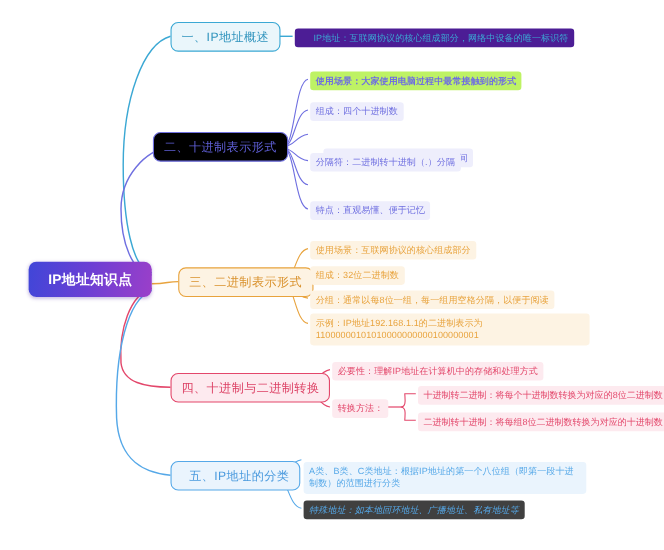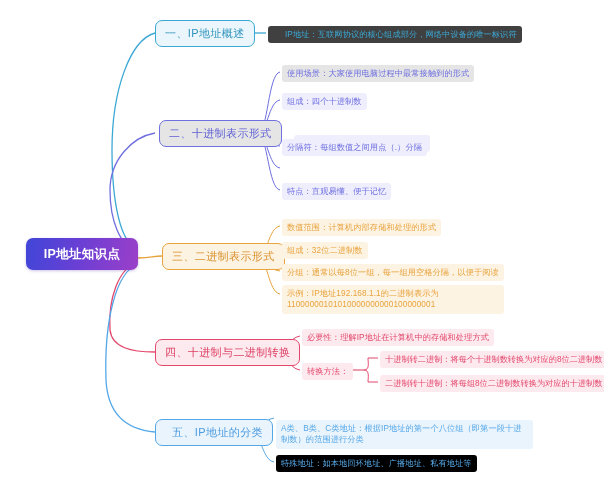--- a/index.html
+++ b/index.html
@@ -125,51 +125,51 @@
   </svg>
 
   <div class="node branch-node" style="left:155px; top:20px; border-color:#3ba8d4; background:#eaf6fb; color:#2f93bd;">
     <span>一、IP地址概述</span>
   </div>
 
   <div class="node root-node">
     <span>IP地址知识点</span>
   </div>
 
-  <div class="node branch-node" style="left:159px; top:120px; border-color:#6f6fe0; background:#e5e5e5; color:#5f5fd6;">
+  <div class="node branch-node" style="left:139px; top:120px; border-color:#6f6fe0; background:#000000; color:#5f5fd6;">
     <span>二、十进制表示形式</span>
   </div>
 
   <div class="node branch-node" style="left:162px; top:243px; border-color:#e8a33d; background:#fdf3e3; color:#d9912c;">
     <span>三、二进制表示形式</span>
   </div>
 
   <div class="node branch-node" style="left:155px; top:339px; border-color:#e3476b; background:#fdeaef; color:#dc3f63;align-items:center;">
     <span>四、十进制与二进制转换</span>
   </div>
 
   <div class="node branch-node" style="left:155px; top:419px; border-color:#55a8e8; background:#eaf4fd; color:#4a9ade;padding-left:16px;">
     <span>五、IP地址的分类</span>
   </div>
 
-  <div class="leaf" style="left:268px; top:26px; background:#404040; color:#3ba8d4;padding-left:17px;">IP地址：互联网协议的核心组成部分，网络中设备的唯一标识符</div>
+  <div class="leaf" style="left:268px; top:26px; background:#4c1d95; color:#3ba8d4;padding-left:17px;">IP地址：互联网协议的核心组成部分，网络中设备的唯一标识符</div>
 
-  <div class="leaf" style="left:282px; top:65px; background:#e5e5e5; color:#6f6fe0;">使用场景：大家使用电脑过程中最常接触到的形式</div>
+  <div class="leaf" style="left:282px; top:65px; background:#bef264; color:#6f6fe0;font-weight:bold;">使用场景：大家使用电脑过程中最常接触到的形式</div>
   <div class="leaf" style="left:282px; top:93px; background:#eeeefc; color:#6f6fe0;">组成：四个十进制数</div>
   <div class="leaf" style="left:294px; top:115px; background:#eeeefc; color:#6f6fe0;margin-top:20px;">数值范围：每个数值在0至255之间</div>
-  <div class="leaf" style="left:282px; top:139px; background:#eeeefc; color:#6f6fe0;">分隔符：每组数值之间用点（.）分隔</div>
+  <div class="leaf" style="left:282px; top:139px; background:#eeeefc; color:#6f6fe0;">分隔符：二进制转十进制（.）分隔</div>
   <div class="leaf" style="left:282px; top:183px; background:#eeeefc; color:#6f6fe0;">特点：直观易懂、便于记忆</div>
 
-  <div class="leaf" style="left:282px; top:219px; background:#fdf3e3; color:#e8a33d;">数值范围：计算机内部存储和处理的形式</div>
+  <div class="leaf" style="left:282px; top:219px; background:#fdf3e3; color:#e8a33d;">使用场景：互联网协议的核心组成部分</div>
   <div class="leaf" style="left:282px; top:242px; background:#fdf3e3; color:#e8a33d;">组成：32位二进制数</div>
   <div class="leaf" style="left:282px; top:264px; background:#fdf3e3; color:#e8a33d;">分组：通常以每8位一组，每一组用空格分隔，以便于阅读</div>
-  <div class="leaf" style="left:282px; top:285px; width:222px; white-space:normal; background:#fdf3e3; color:#e8a33d;">示例：IP地址192.168.1.1的二进制表示为 11000000101010000000000100000001</div>
+  <div class="leaf" style="left:282px; top:285px; width:254px; white-space:normal; background:#fdf3e3; color:#e8a33d;">示例：IP地址192.168.1.1的二进制表示为 11000000101010000000000100000001</div>
 
   <div class="leaf" style="left:302px; top:329px; background:#fdeaef; color:#e3476b;">必要性：理解IP地址在计算机中的存储和处理方式</div>
   <div class="leaf" style="left:302px; top:363px; background:#fdeaef; color:#e3476b;">转换方法：</div>
 
   <div class="subleaf" style="left:380px; top:351px; background:#fdeaef; color:#e3476b;">十进制转二进制：将每个十进制数转换为对应的8位二进制数</div>
   <div class="subleaf" style="left:380px; top:375px; background:#fdeaef; color:#e3476b;">二进制转十进制：将每组8位二进制数转换为对应的十进制数</div>
 
   <div class="leaf" style="left:276px; top:420px; width:257px; white-space:normal; background:#eaf4fd; color:#55a8e8;">A类、B类、C类地址：根据IP地址的第一个八位组（即第一段十进制数）的范围进行分类</div>
-  <div class="leaf" style="left:276px; top:455px; background:#000000; color:#55a8e8;">特殊地址：如本地回环地址、广播地址、私有地址等</div>
+  <div class="leaf" style="left:276px; top:455px; background:#404040; color:#55a8e8;font-style:italic;">特殊地址：如本地回环地址、广播地址、私有地址等</div>
 
 </div>
 
 </body></html>

